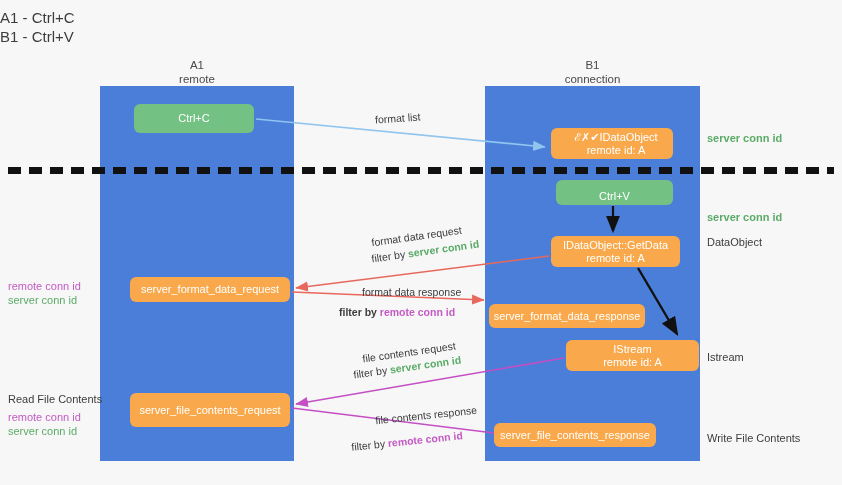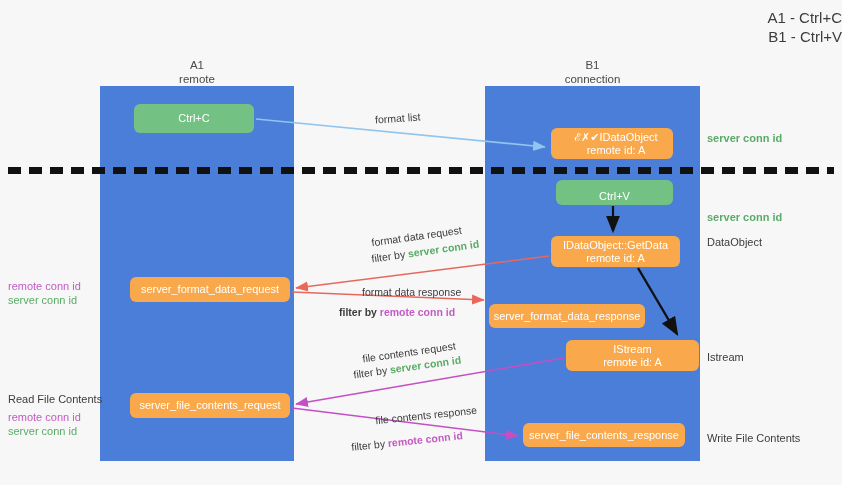--- a/index.html
+++ b/index.html
@@ -8,21 +8,21 @@
     background:#f7f7f7;
     font-family:"Liberation Sans", sans-serif;
     color:#3c3c3c;
     overflow:hidden;
   }
   #stage{position:relative;width:842px;height:485px;}
 
   
   .title{
     position:absolute;left:0;right:0;top:8px;
-    text-align:right;font-size:15px;line-height:19px;color:#3c3c3c;
+    text-align:left;font-size:15px;line-height:19px;color:#3c3c3c;
     white-space:pre-line;
   }
 
   
   .lane-head{
     position:absolute;text-align:center;font-size:11.5px;line-height:14px;color:#4a4a4a;
   }
   .lane-head .big{display:block;}
   .lane-head .sub{display:block;}
 
@@ -43,22 +43,22 @@
   .box .l2{display:block;}
 
   
   #box-ctrlc{left:134px;top:104px;width:120px;height:29px;}
   #box-idataobject{left:551px;top:128px;width:122px;height:31px;padding-left:14px;}
   #box-ctrlv{left:556px;top:180px;width:117px;height:25px;justify-content:flex-end;}
   #box-getdata{left:551px;top:236px;width:129px;height:31px;}
   #box-fmt-req{left:130px;top:277px;width:160px;height:25px;}
   #box-fmt-resp{left:489px;top:288px;width:156px;height:24px;margin-top:16px;}
   #box-istream{left:566px;top:340px;width:133px;height:31px;}
-  #box-file-req{left:130px;top:393px;width:160px;height:25px;}
-  #box-file-resp{left:523px;top:423px;width:162px;height:24px;}
+  #box-file-req{left:130px;top:393px;width:160px;height:34px;}
+  #box-file-resp{left:494px;top:423px;width:162px;height:24px;}
 
   
   #dash{
     position:absolute;left:8px;top:167px;width:826px;height:7px;
     background:repeating-linear-gradient(to right,#111 0px,#111 13px,transparent 13px,transparent 21px);
   }
 
   
   .note{position:absolute;font-size:11px;line-height:14px;}
   .note.bold{font-weight:bold;}

